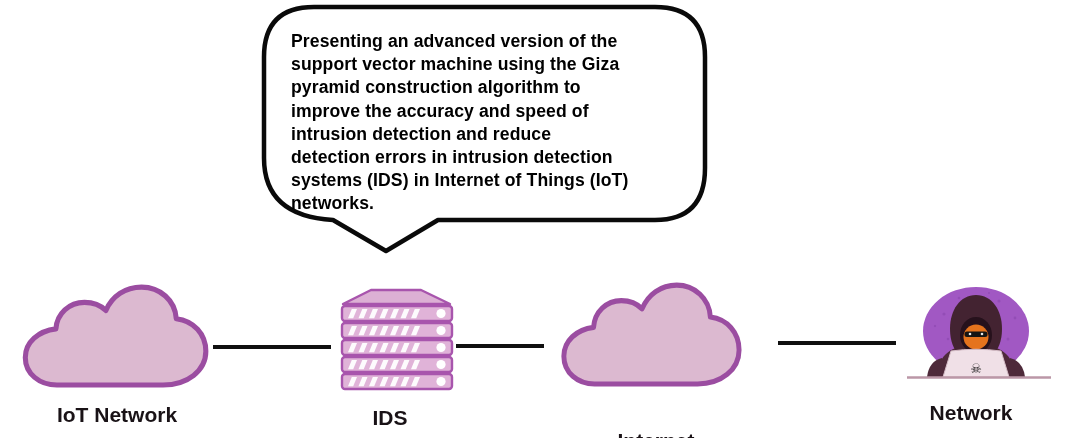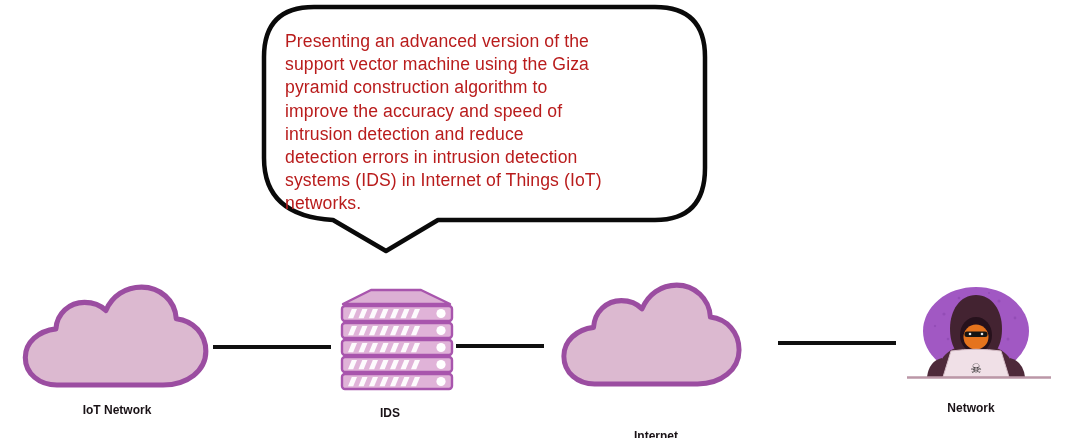--- a/index.html
+++ b/index.html
@@ -6,30 +6,30 @@
   .stage{
     position:relative;
     width:1068px;height:438px;
     background:#ffffff;
     overflow:hidden;
     font-family:"Liberation Sans","DejaVu Sans",sans-serif;
   }
   .stage svg{position:absolute;left:0;top:0;}
   .callout-text{
     position:absolute;
-    left:285px;top:30px;width:432px;
+    left:291px;top:30px;width:432px;
     font-size:17.6px;line-height:23.2px;
-    font-weight:400;color:#b91c1c;
+    font-weight:700;color:#000000;
     white-space:pre-line;
     letter-spacing:0.1px;
   }
   .node-label{
     position:absolute;
     transform:translateX(-50%);
-    font-size:12px;font-weight:700;color:#191216;
+    font-size:21px;font-weight:700;color:#191216;
     white-space:nowrap;
   }
   #label-iot{left:117px;top:403px;}
   #label-ids{left:390px;top:406px;}
   #label-internet{left:656px;top:407px;margin-top:22px;}
   #label-attacker{left:971px;top:401px;}
 </style>
 </head>
 <body>
 

